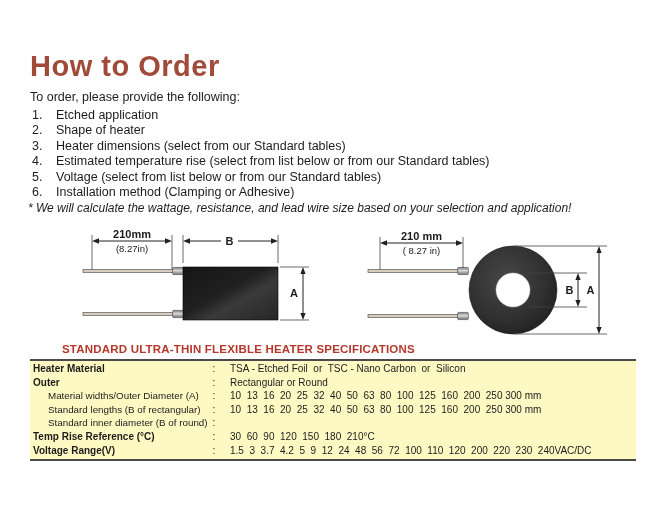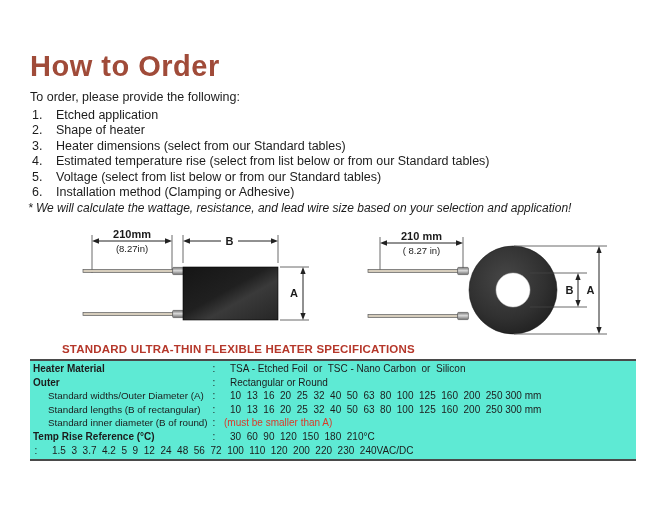--- a/index.html
+++ b/index.html
@@ -35,21 +35,21 @@
   .ext{stroke:#444;stroke-width:.8;fill:none;}
   .arr{fill:#222;stroke:none;}
   .spec-heading{
     position:absolute;left:30px;top:343px;
     font-size:11.5px;font-weight:bold;letter-spacing:.2px;
     color:#b5372a;
     margin-left:32px;
   }
   .spec-table{
     position:absolute;left:30px;top:359px;width:606px;
-    background:#5eead4;
+    background:#fef9c3;
     border-top:2px solid #4a4a4a;
     border-bottom:2px solid #4a4a4a;
     padding:1px 0 2px 0;
   }
   .trow{
     display:flex;align-items:baseline;
     height:13.6px;line-height:13.6px;font-size:10px;
   }
   .trow .lbl{
     box-sizing:border-box;width:178px;flex:0 0 auto;
@@ -205,38 +205,38 @@
       <span class="lbl">Heater Material</span>
       <span class="col">:</span>
       <span class="val">TSA - Etched Foil  or  TSC - Nano Carbon  or  Silicon</span>
     </div>
     <div class="trow bold">
       <span class="lbl">Outer</span>
       <span class="col">:</span>
       <span class="val">Rectangular or Round</span>
     </div>
     <div class="trow sub">
-      <span class="lbl">Standard widths/Outer Diameter (A)</span>
+      <span class="lbl">Material widths/Outer Diameter (A)</span>
       <span class="col">:</span>
       <span class="val">10  13  16  20  25  32  40  50  63  80  100  125  160  200  250 300 mm</span>
     </div>
     <div class="trow sub">
       <span class="lbl">Standard lengths (B of rectangular)</span>
       <span class="col">:</span>
       <span class="val">10  13  16  20  25  32  40  50  63  80  100  125  160  200  250 300 mm</span>
     </div>
     <div class="trow sub">
       <span class="lbl">Standard inner diameter (B of round)</span>
       <span class="col">:</span>
-      <span class="red-note">(must be smaller than A)</span>
     </div>
     <div class="trow bold">
       <span class="lbl">Temp Rise Reference (°C)</span>
       <span class="col">:</span>
       <span class="val">30  60  90  120  150  180  210°C</span>
     </div>
     <div class="trow bold">
+      <span class="lbl">Voltage Range(V)</span>
       <span class="col">:</span>
       <span class="val">1.5  3  3.7  4.2  5  9  12  24  48  56  72  100  110  120  200  220  230  240VAC/DC</span>
     </div>
   </div>
 
 </div>
 
 </body></html>

